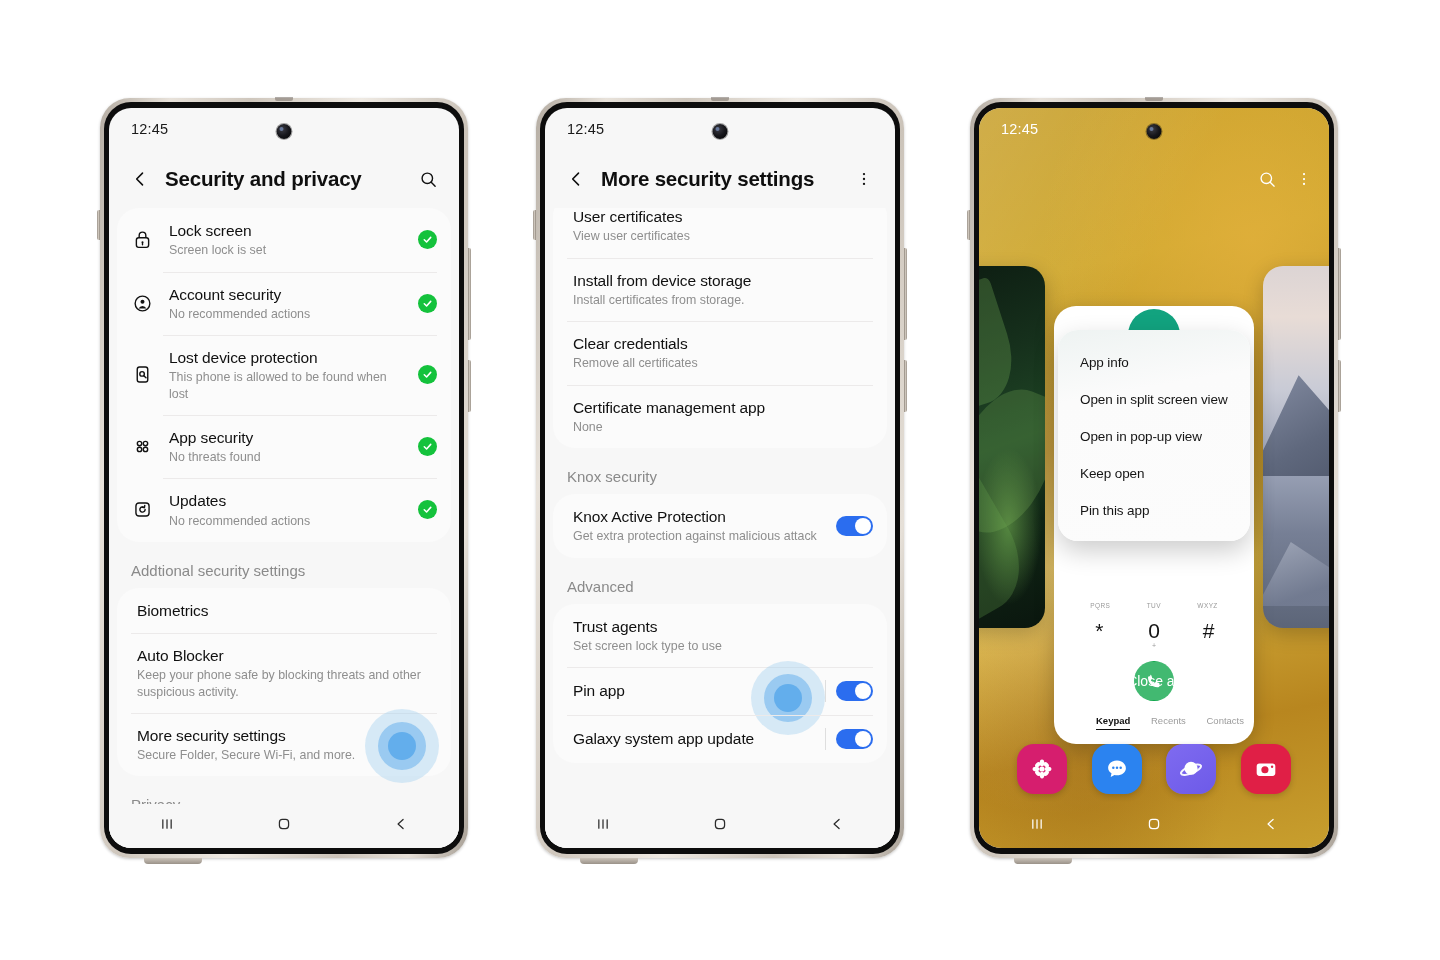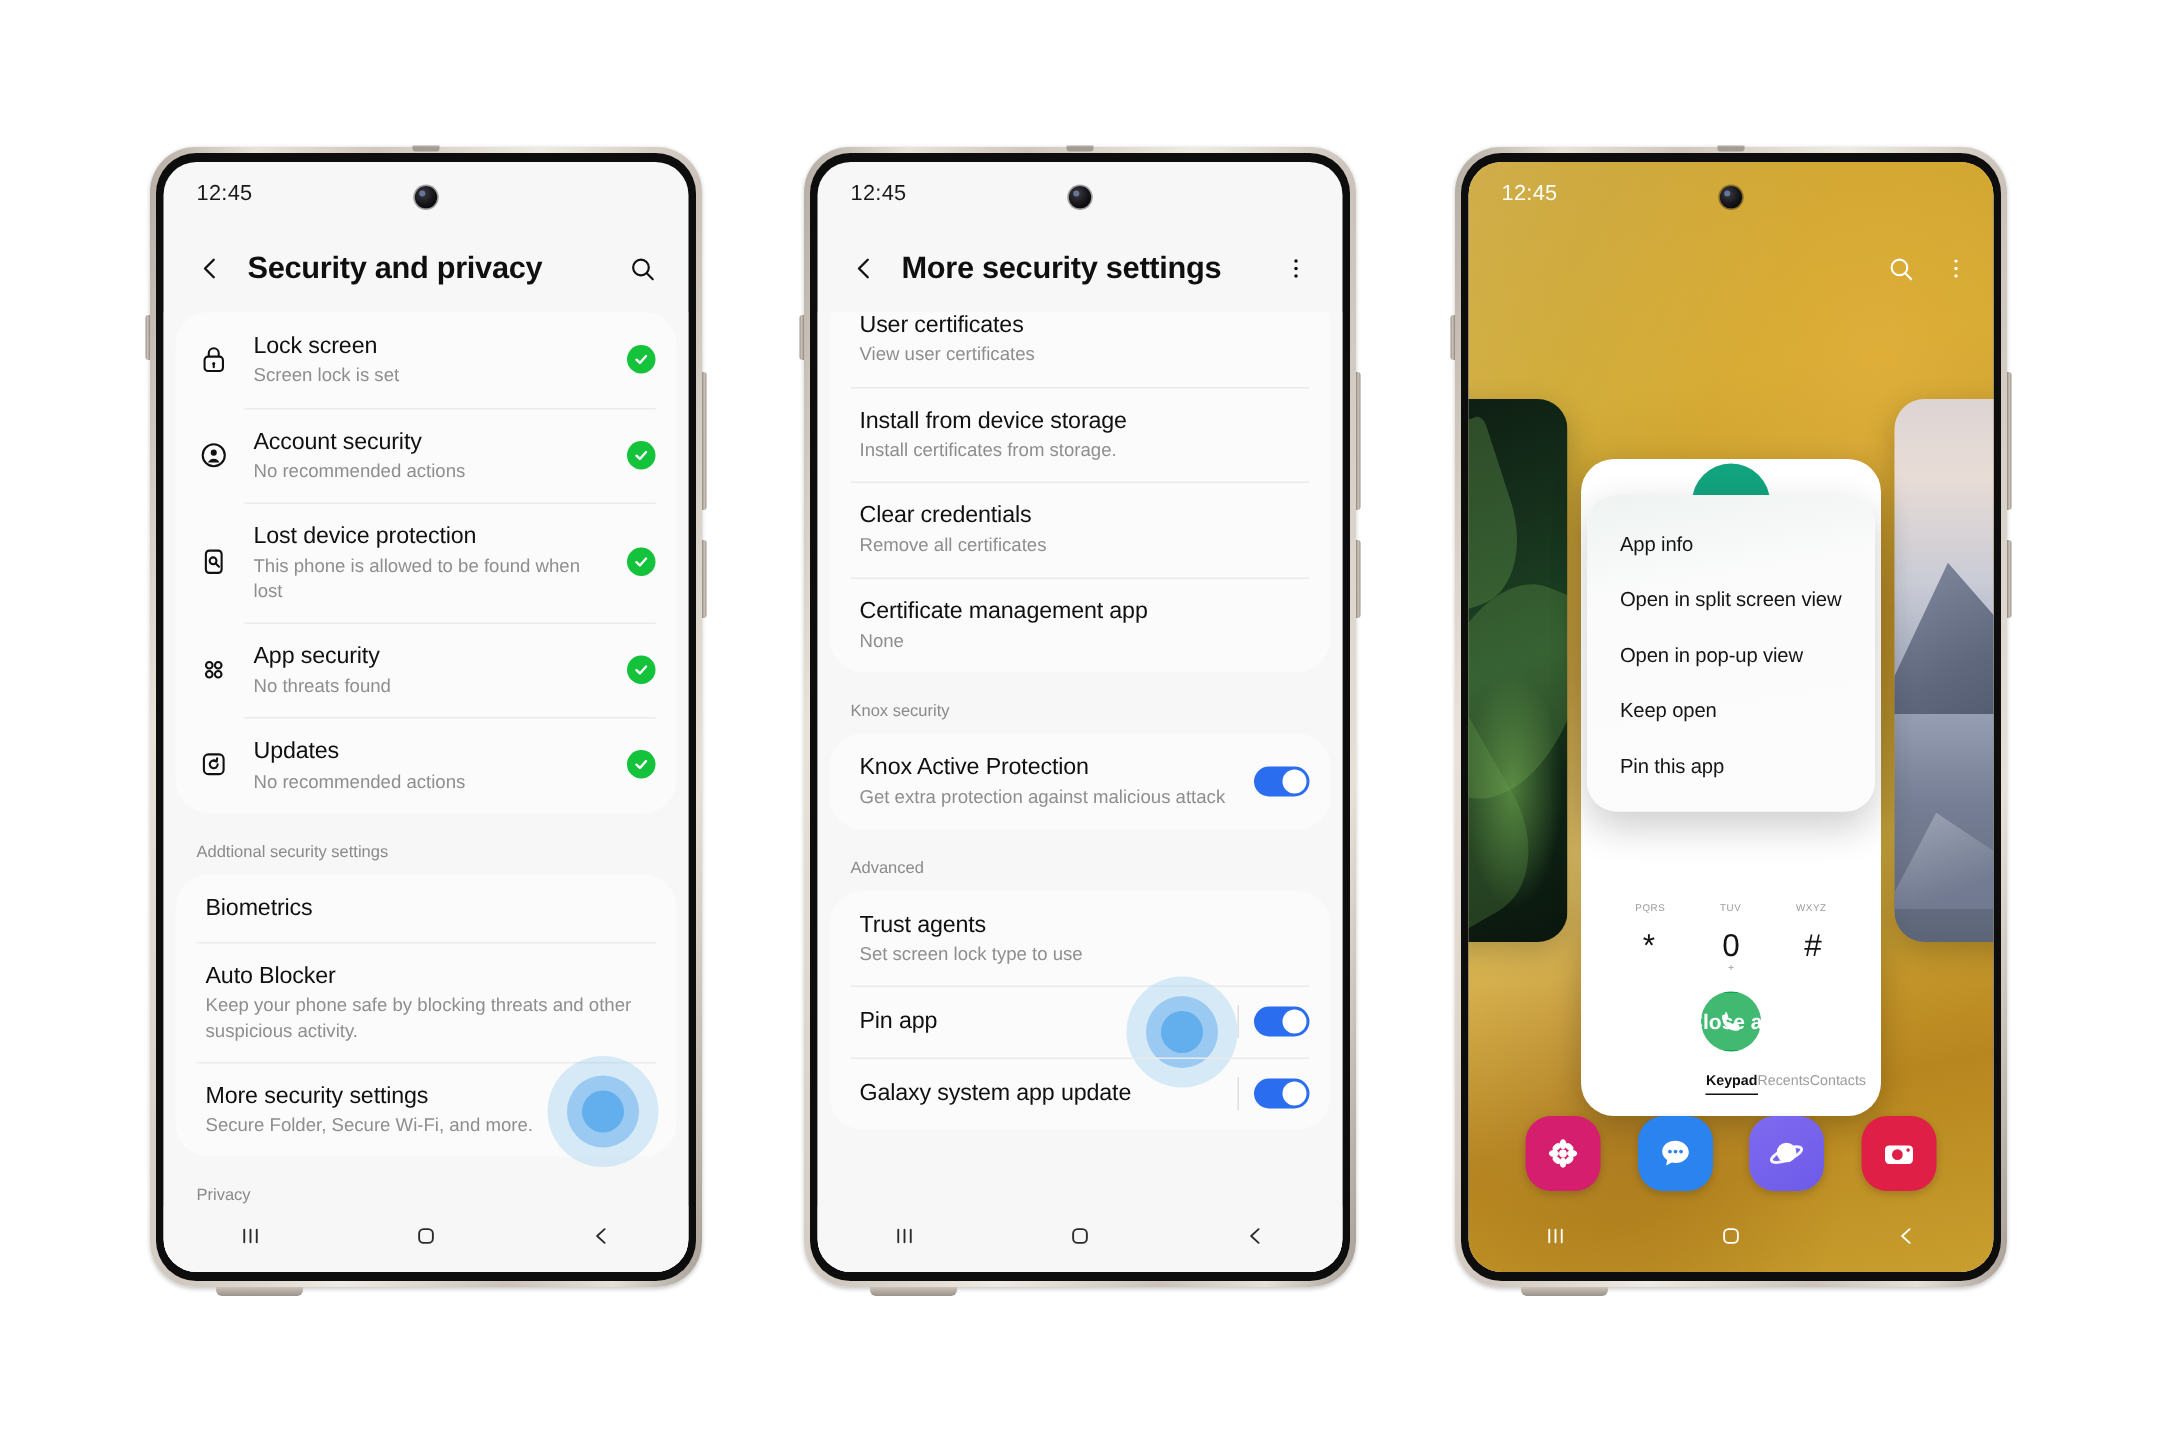--- a/index.html
+++ b/index.html
@@ -121,21 +121,21 @@
     content: ""; position: absolute; left: 46px; right: 14px; top: 0;
     height: 1px; background: #eceaea;
   }
   .row.noicon + .row.noicon::before { left: 14px; }
   .row .leadicon { width: 26px; flex: 0 0 26px; display:flex; align-items:center; justify-content:center; }
   .row .txt { flex: 1; min-width: 0; }
   .row .t1 { font-size: 15.5px; color: #101010; font-weight: 400; line-height: 1.25; letter-spacing:-.1px;}
   .row .t2 { font-size: 12.4px; color: #8e8e8e; margin-top: 2px; line-height: 1.3; }
   .row .trail { flex: 0 0 auto; display:flex; align-items:center; }
   .sect-head {
-    font-size: 11px; color: #8a8a8a;
+    font-size: 15px; color: #8a8a8a;
     padding: 10px 22px 9px;
   }
   .check {
     width: 19px; height: 19px; border-radius: 50%;
     background: #14c23c;
     display: flex; align-items: center; justify-content: center;
   }
   .check svg { display:block; }
   .toggle {
     width: 37px; height: 20px; border-radius: 11px;
@@ -235,21 +235,21 @@
   .dialer { position:absolute; inset:0; display:flex; flex-direction:column; justify-content:flex-end; padding-bottom: 10px; }
   .kp-letters { display:flex; justify-content:space-around; padding: 0 18px; }
   .kp-letters span { font-size: 6.5px; color:#9a9a9a; letter-spacing:.4px; }
   .kp-row { display:flex; justify-content:space-around; padding: 10px 18px 0; align-items:flex-start;}
   .kp-key { width: 48px; text-align:center; font-size: 21px; color:#131313; }
   .kp-key .sub { display:block; font-size:7px; color:#9a9a9a; margin-top:-1px; }
   .call-btn {
     width: 40px; height: 40px; border-radius: 50%; background:#0ea64a;
     margin: 12px auto 0; display:flex; align-items:center; justify-content:center;
   }
-  .tabs { display:flex; justify-content:flex-end; padding: 14px 10px 4px; }
+  .tabs { display:flex; justify-content:space-between; padding: 14px 10px 4px; margin-left: 32px; }
   .tab { font-size: 9.5px; color:#9c9c9c; padding-bottom:3px; }
   .tab.active { color:#111; font-weight:700; border-bottom: 1.6px solid #111; }
 
   
   .popup {
     position:absolute; left: 50%; transform: translateX(-50%);
     top: 222px; width: 192px;
     background: linear-gradient(170deg,#eef3f2 0%,#fbfbfb 30%,#fcfcfc 100%);
     border-radius: 20px;
     box-shadow: 0 10px 26px rgba(0,0,0,.2);
@@ -259,21 +259,21 @@
   .popup .mi {
     font-size: 13.5px; color: #151515;
     padding: 11px 22px; letter-spacing:-.1px;
   }
   .close-all {
     position:absolute; left:50%; transform:translateX(-50%);
     bottom: 148px;
     width: 178px; height: 38px; border-radius: 19px;
     background: rgba(255,255,255,.22);
     color: #ffffff; font-size: 14px;
-    display:flex; align-items:center; justify-content:center;font-weight:bold;
+    display:flex; align-items:center; justify-content:center;
   }
   .dock {
     position:absolute; left: 0; right: 0; bottom: 54px;
     display:flex; justify-content: space-evenly; align-items:center;
     padding: 0 14px;
   }
   .dock-icon {
     width: 50px; height: 50px; border-radius: 17px;
     display:flex; align-items:center; justify-content:center;
     box-shadow: 0 2px 6px rgba(0,0,0,.18);

